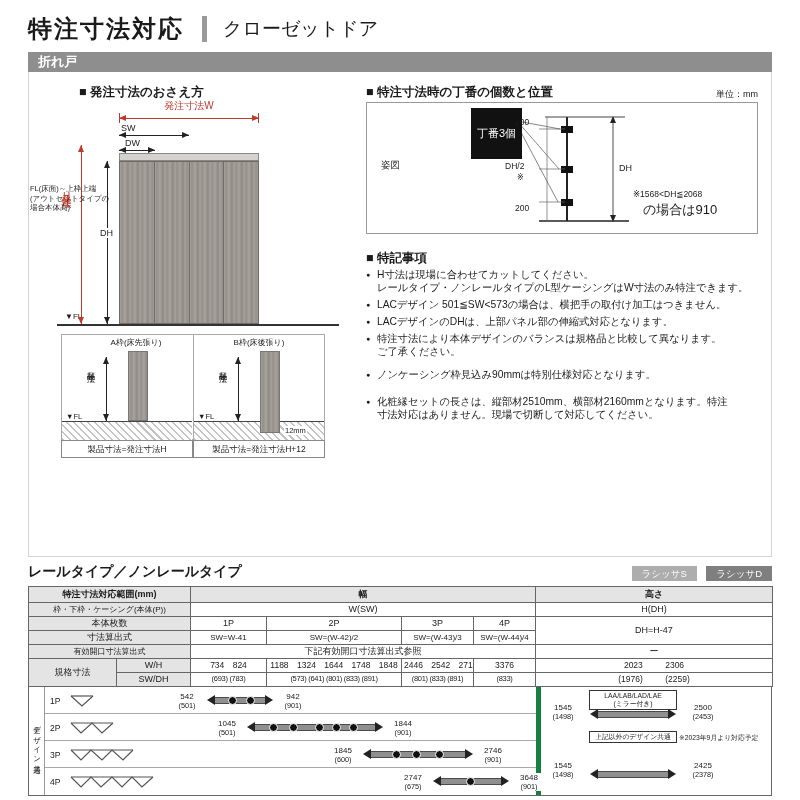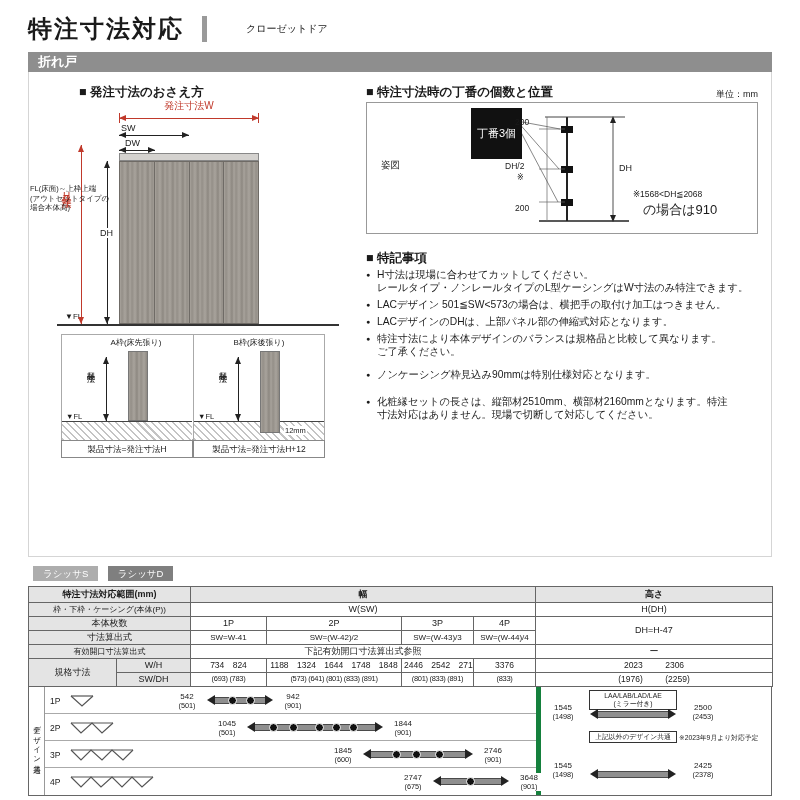--- a/index.html
+++ b/index.html
@@ -6,21 +6,21 @@
   html,body { background:#ffffff; }
   .page { position:relative; width:800px; height:800px; background:#fff;
           font-family:"Liberation Sans","DejaVu Sans",sans-serif; color:#1a1a1a; overflow:hidden; }
   .abs { position:absolute; }
   .ttl { position:absolute; font-size:12.5px; font-weight:bold; }
 
   
   .hdr { position:absolute; left:28px; top:12px; right:28px; height:34px; display:flex; align-items:center; }
   .hdr-title { font-size:24px; font-weight:bold; letter-spacing:2px; }
   .hdr-div { width:5px; height:26px; background:#9a9a9a; margin:0 16px 0 18px; }
-  .hdr-sub { font-size:10px;margin-left:23px; }
+  .hdr-sub { font-size:19px; }
   .secbar { position:absolute; left:28px; top:52px; width:744px; height:20px; background:#8e8e8e;
             color:#fff; font-size:13px; font-weight:bold; line-height:20px; padding-left:10px; }
   .content { position:absolute; left:28px; top:72px; width:744px; height:485px; border:1px solid #d5d5d5; border-top:none; }
 
   
   .harrow { position:absolute; height:1px; background:#222; }
   .harrow::before,.harrow::after { content:""; position:absolute; top:-3.5px;
       border-top:3.5px solid transparent; border-bottom:3.5px solid transparent; }
   .harrow::before { left:0; border-right:7px solid #222; }
   .harrow::after  { right:0; border-left:7px solid #222; }
@@ -244,20 +244,21 @@
         <span class="bullet">●</span>
         <div>
           <div>化粧縁セットの長さは、縦部材2510mm、横部材2160mmとなります。特注</div>
           <div>寸法対応はありません。現場で切断して対応してください。</div>
         </div>
       </div>
     </div>
   </div>
 
   <div class="railrow">
+    <div class="rail-title">レールタイプ／ノンレールタイプ</div>
     <div>
       <span class="badge bs">ラシッサS</span>
       <span class="badge bd">ラシッサD</span>
     </div>
   </div>
 
   <table class="spec">
     <colgroup>
       <col style="width:88px">
         <col style="width:74px">

